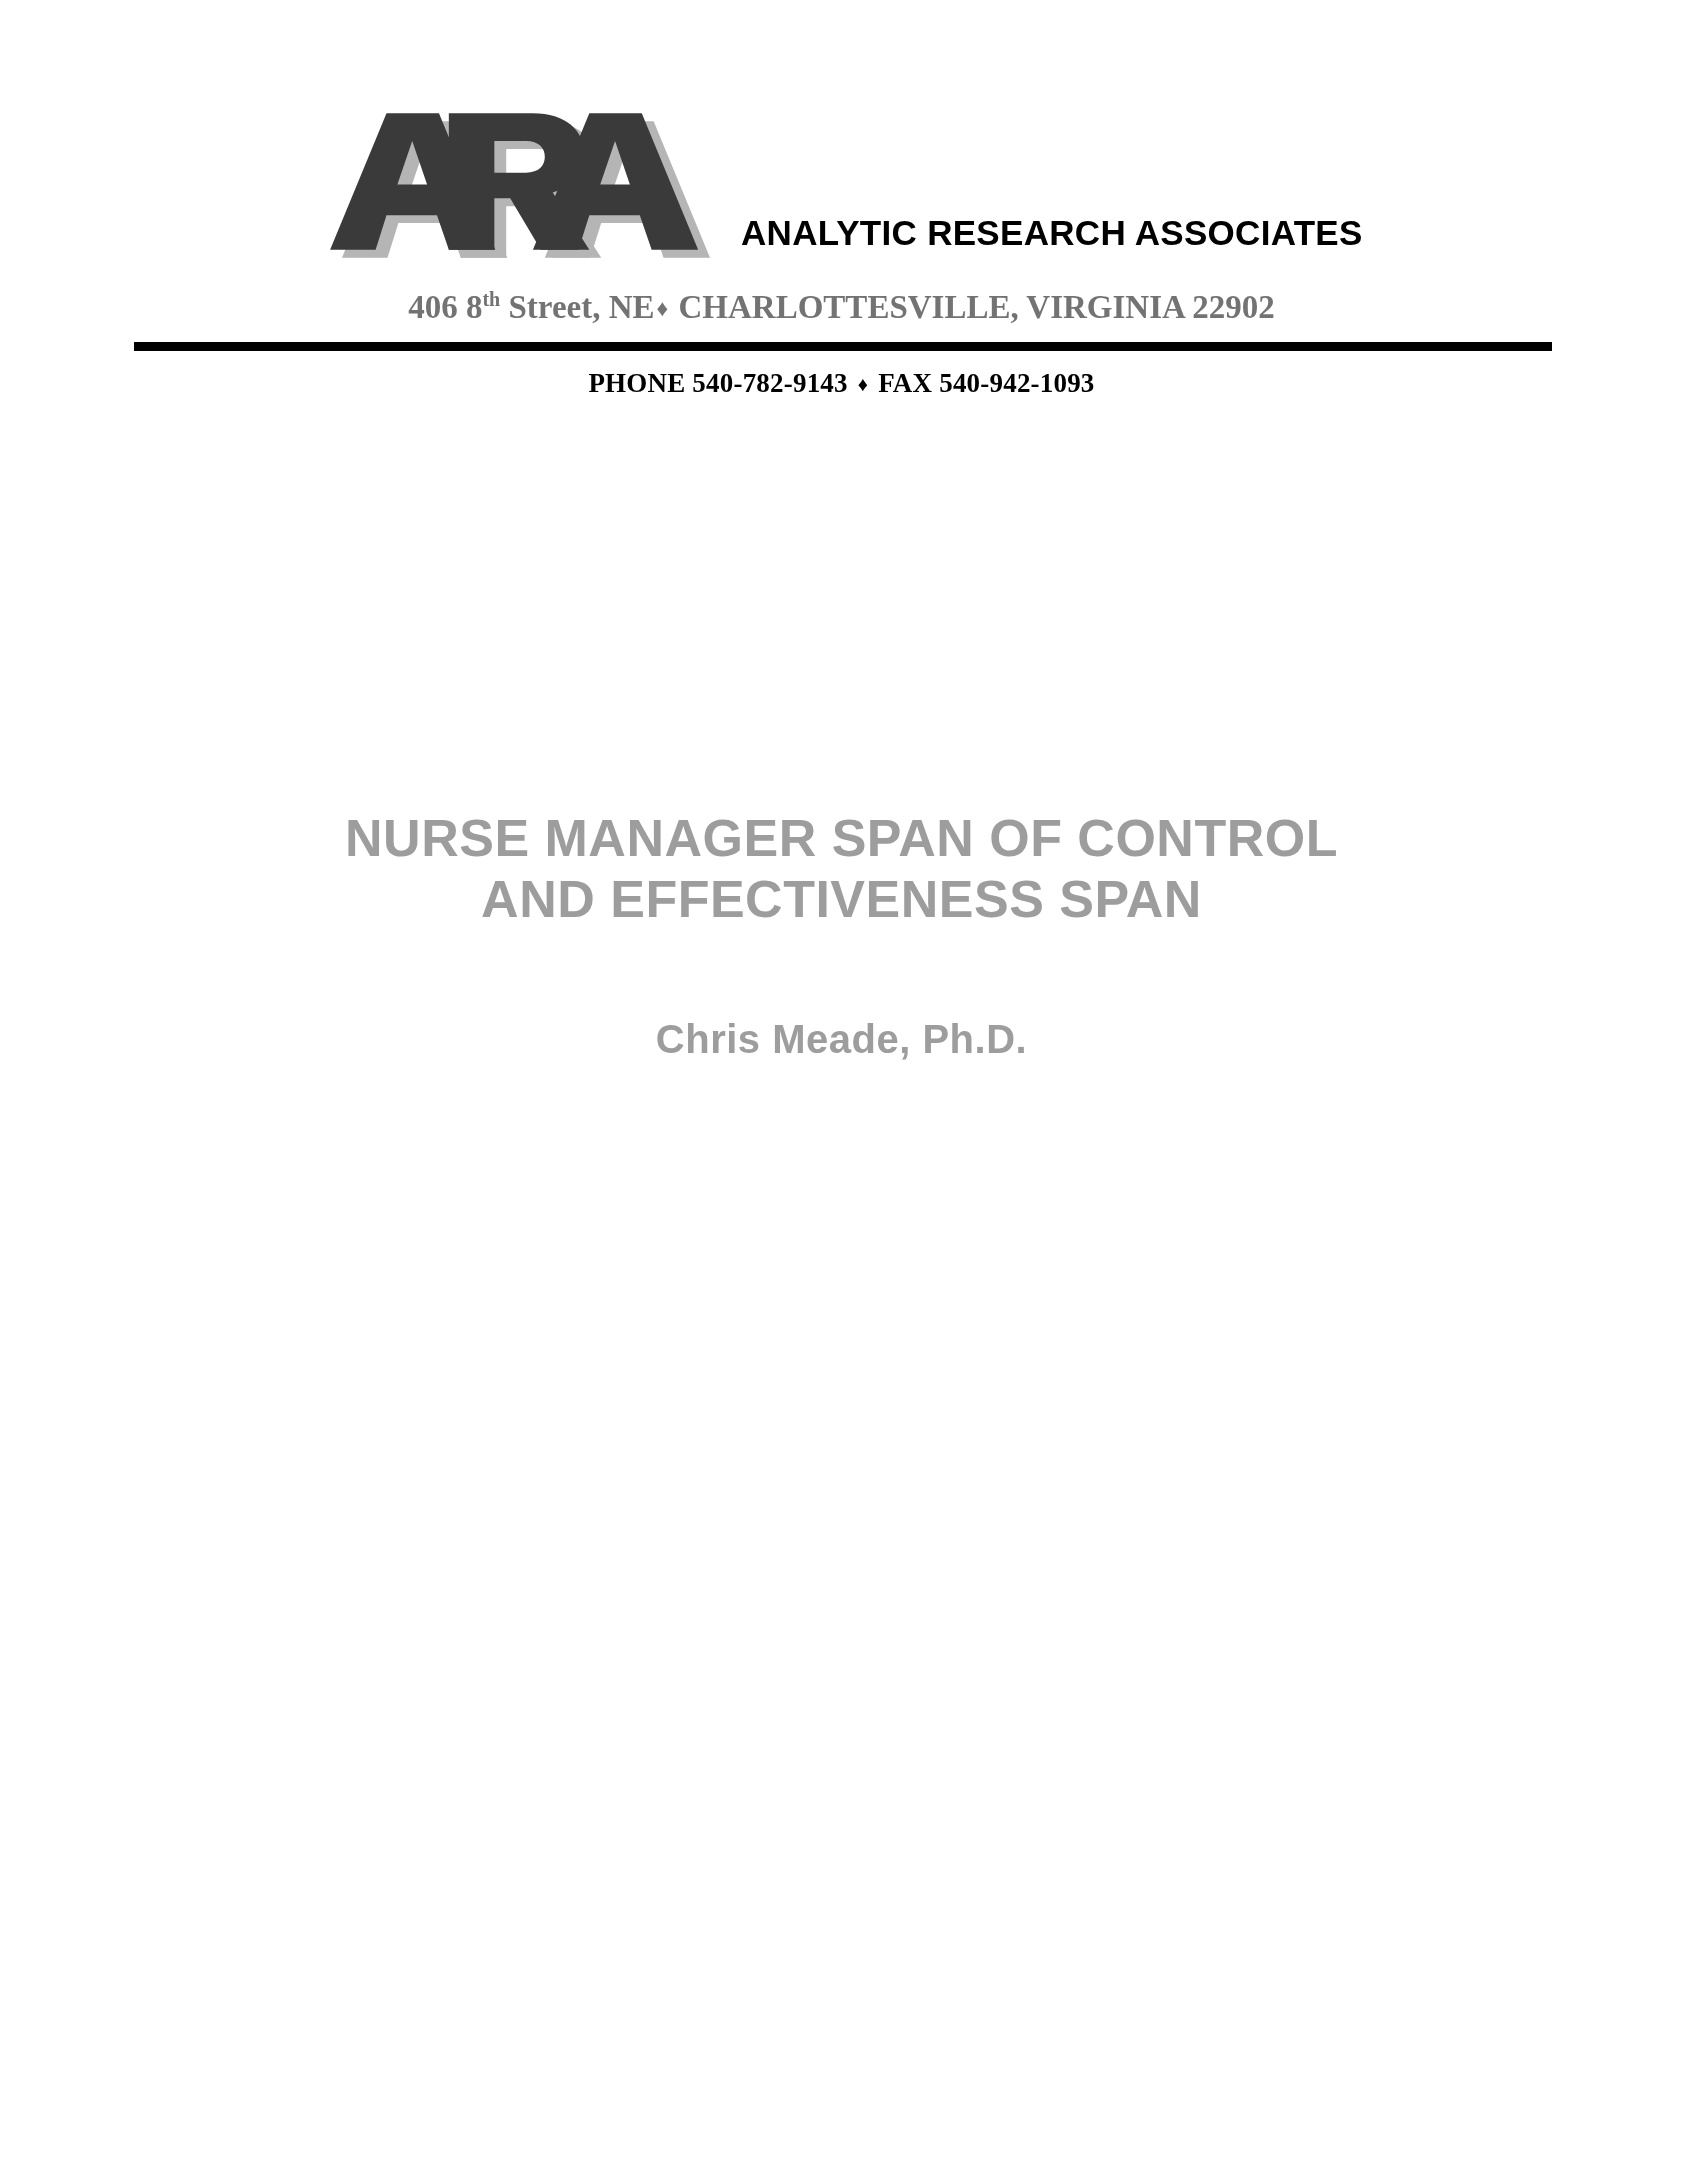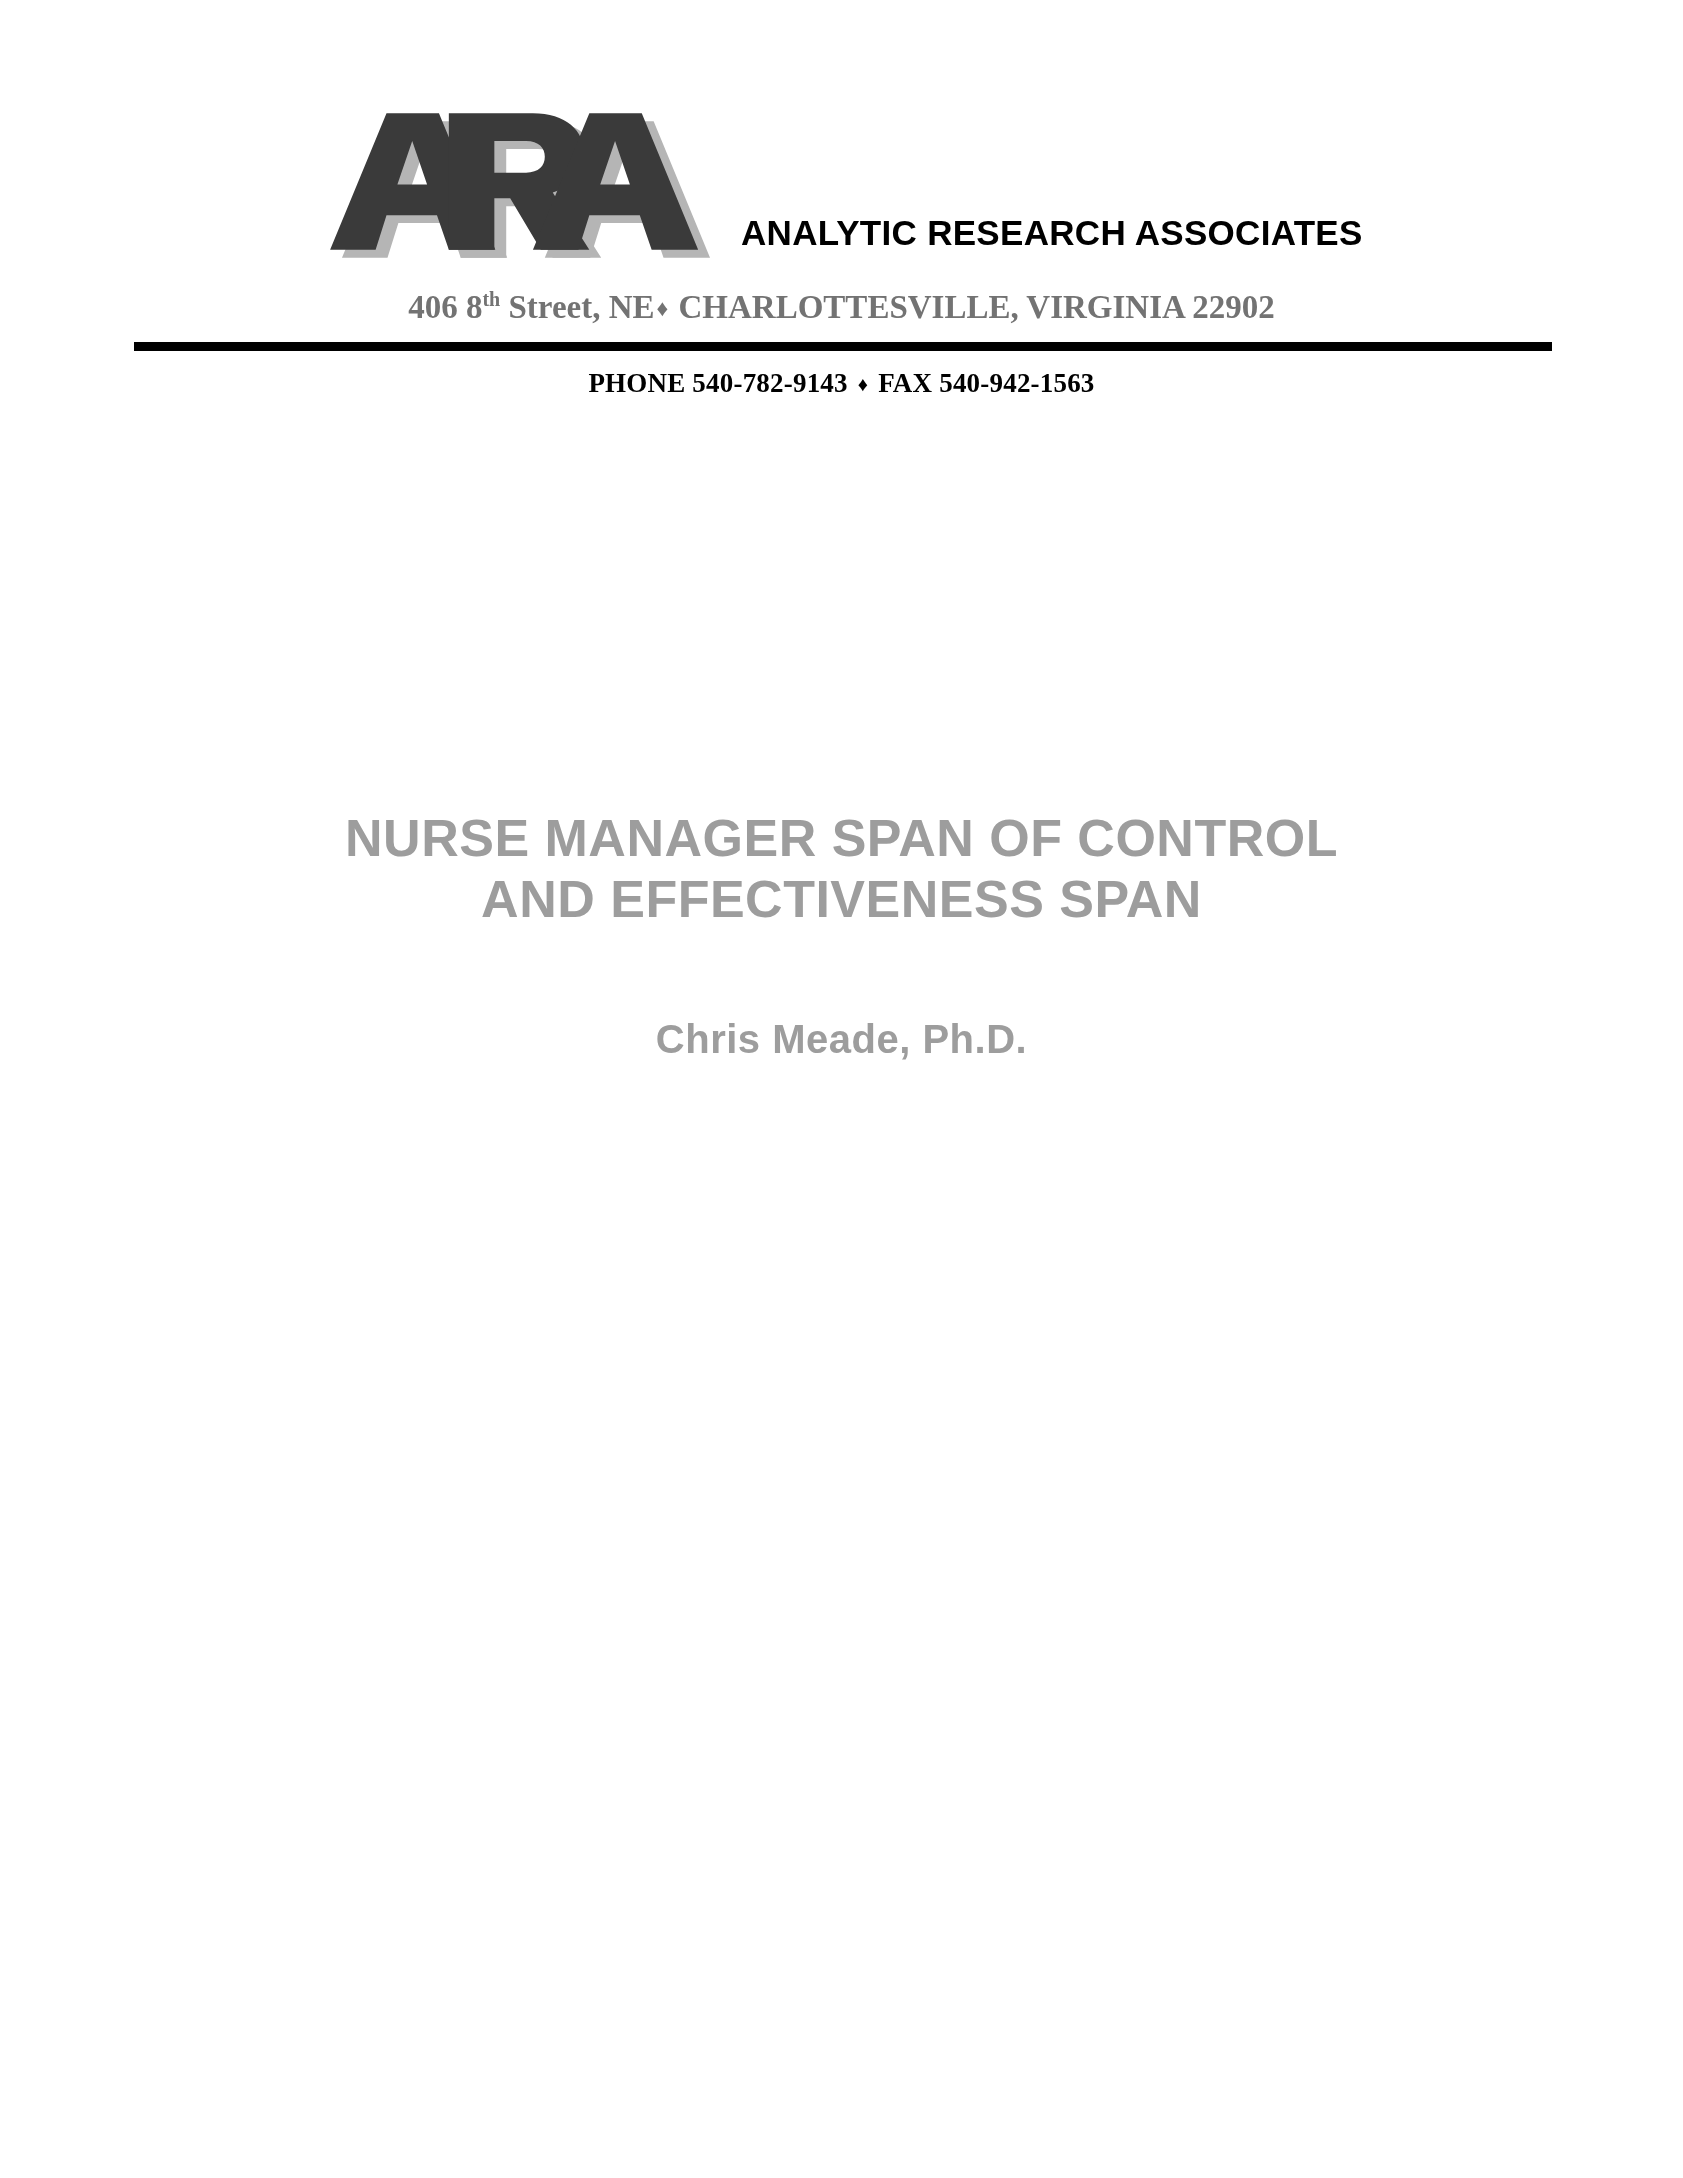--- a/index.html
+++ b/index.html
@@ -161,21 +161,21 @@
         </g>
       </svg>
     </div>
 
     <div class="org-name">ANALYTIC RESEARCH ASSOCIATES</div>
 
     <div class="address-line"><span>406 8</span><span class="sup">th</span><span> Street, NE</span><span class="diamond">♦</span><span> CHARLOTTESVILLE, VIRGINIA 22902</span></div>
 
     <div class="rule"></div>
 
-    <div class="phone-line"><span>PHONE 540-782-9143</span><span class="diamond">♦</span><span>FAX 540-942-1563</span></div>
+    <div class="phone-line"><span>PHONE 540-782-9143</span><span class="diamond">♦</span><span>FAX 540-942-1093</span></div>
 
   </div>
 
   <div class="title-block">
     <h1 class="doc-title">
       <span>NURSE MANAGER SPAN OF CONTROL</span><br>
       <span>AND EFFECTIVENESS SPAN</span>
     </h1>
     <p class="doc-author">Chris Meade, Ph.D.</p>
   </div>

